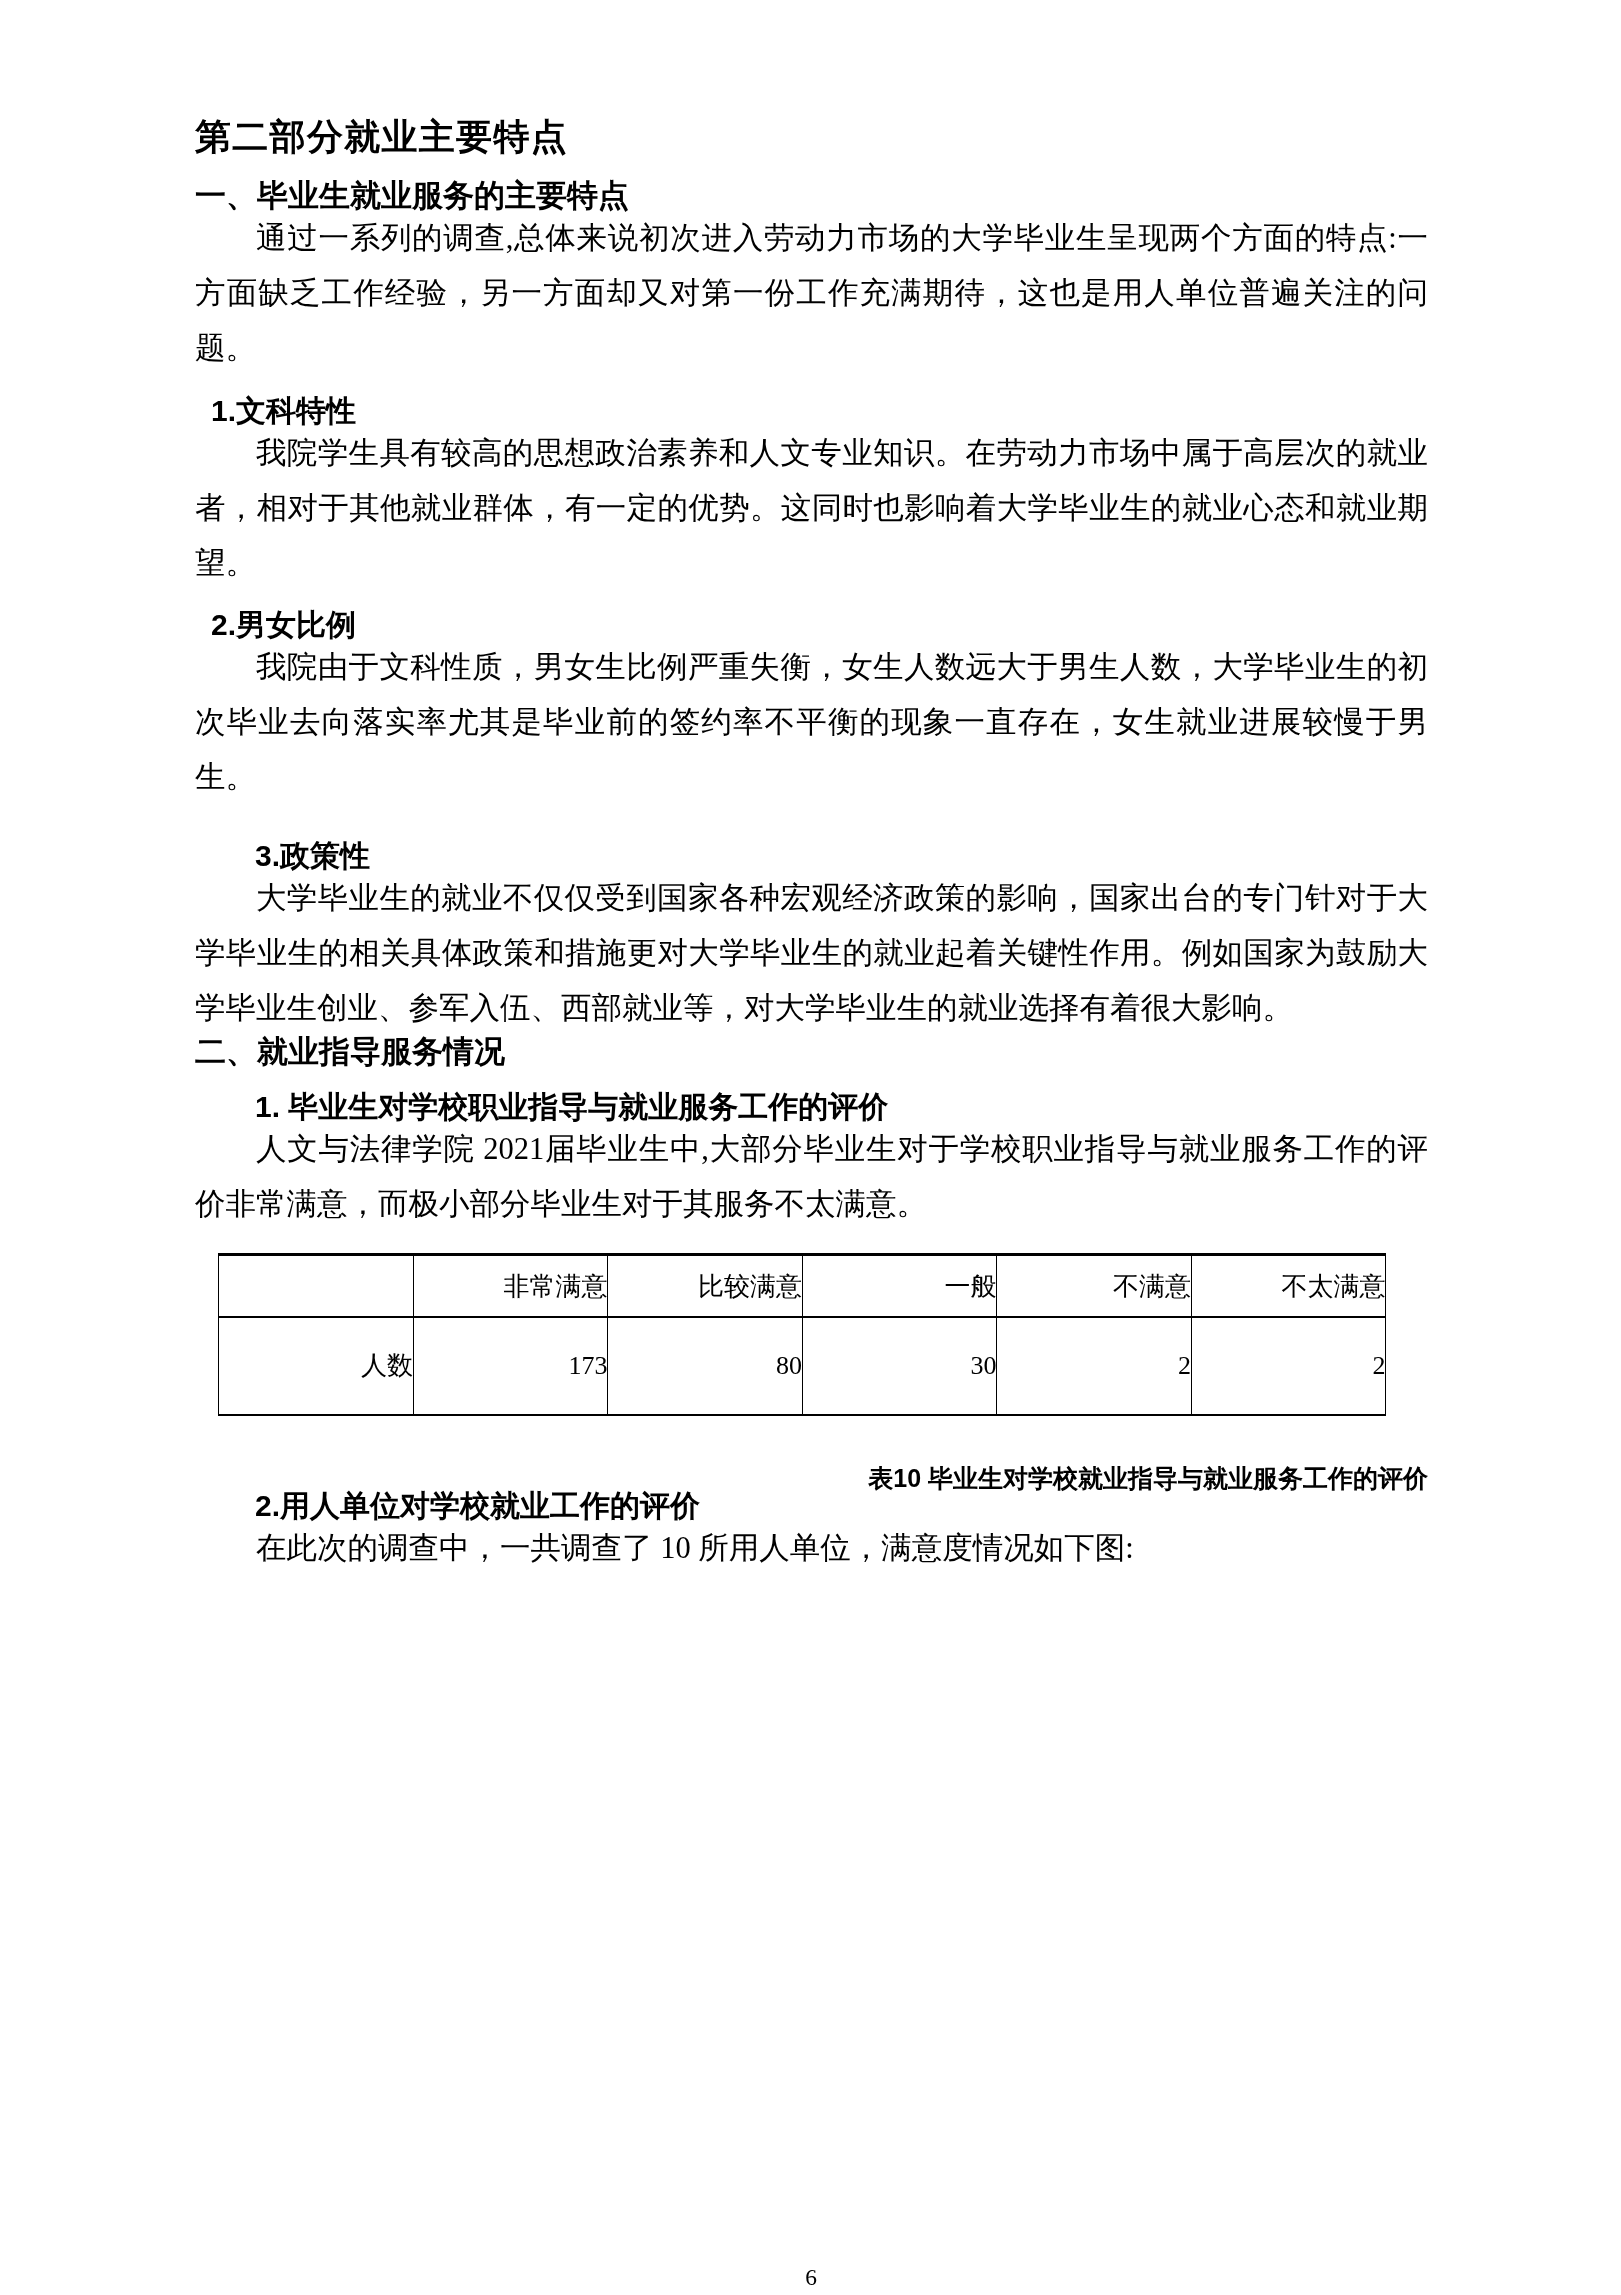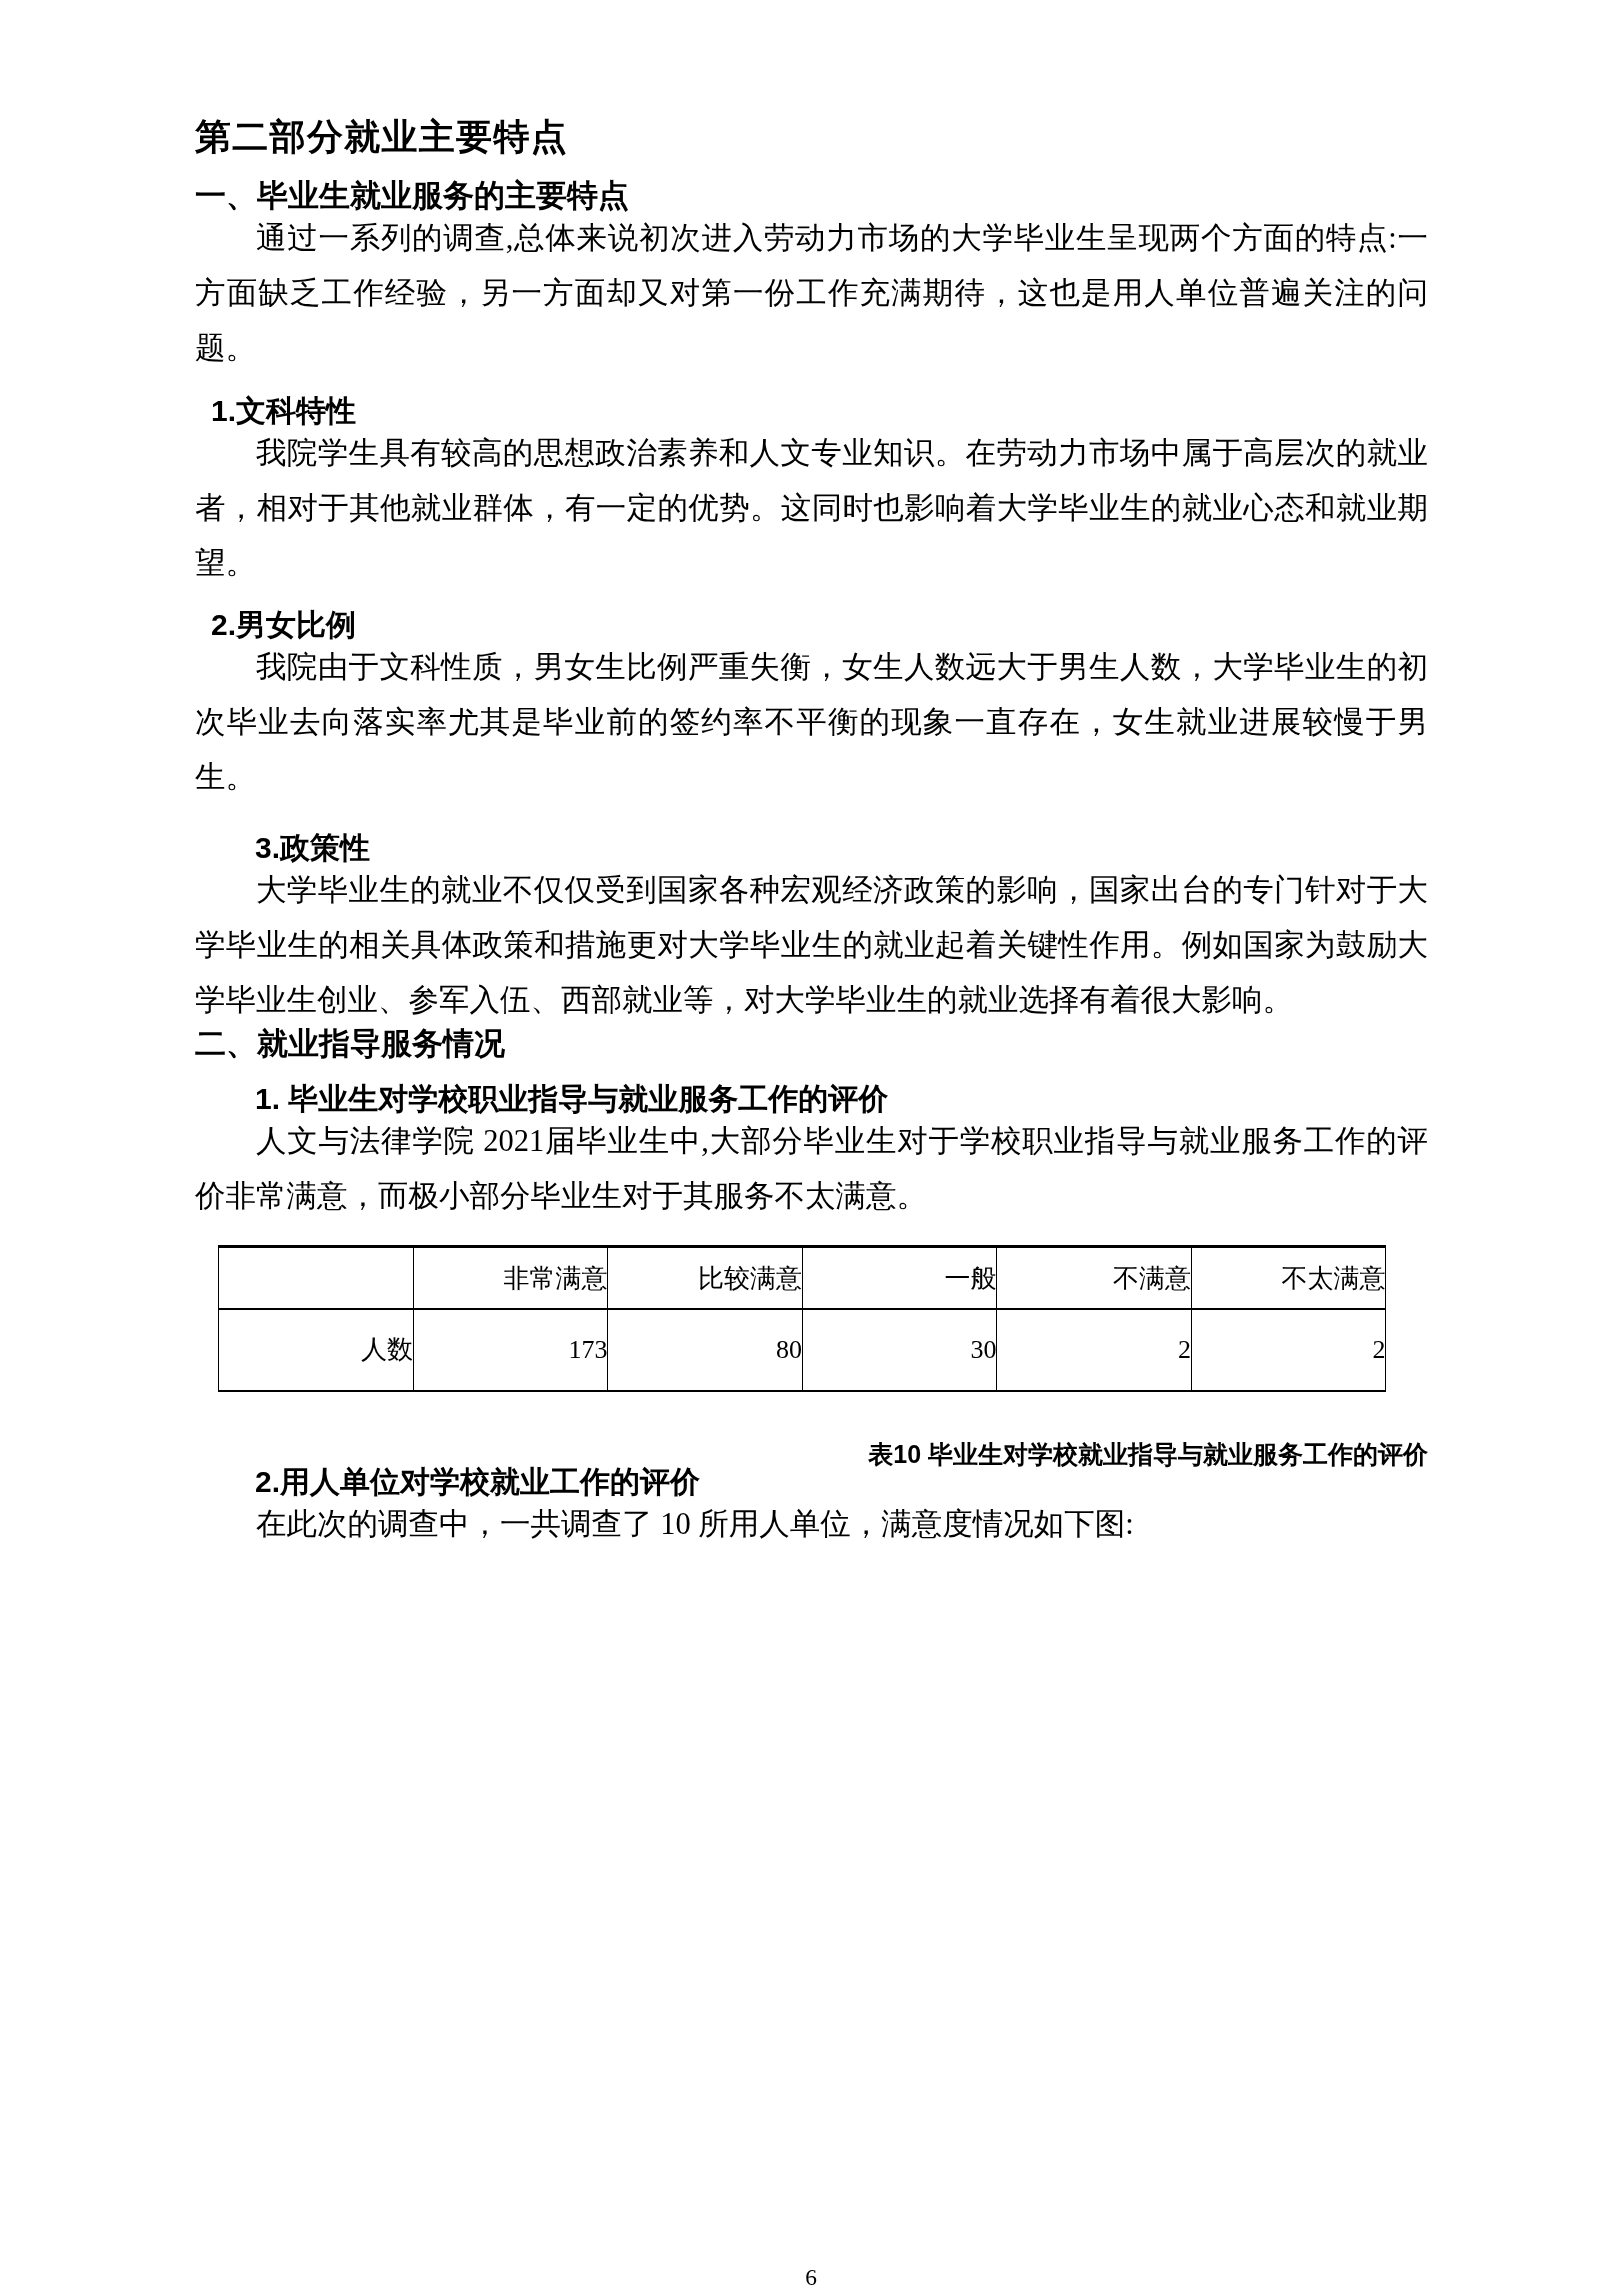--- a/index.html
+++ b/index.html
@@ -49,21 +49,21 @@
     text-indent: 61px;
     margin: 0;
     word-break: break-all;
   }
   
   .mt22 { margin-top: 14.3px; }
   .mt26 { margin-top: 17px; }
   .mt29 { margin-top: 19px; }
   .mt30 { margin-top: 19.5px; margin-left: 16px; }
   .mt31 { margin-top: 20px; }
-  .mt33 { margin-top: 28px; }
+  .mt33 { margin-top: 36px; }
   .mt34 { margin-top: 22px; }
   .mt42 { margin-top: 27px; }
   .mt46 { }
   .mt47 { margin-top: 25px; }
   .mt60 { }
   .mt64 { margin-top: 24px; }
   
   table.eval-table {
     border-collapse: collapse;
     table-layout: fixed;
@@ -77,21 +77,21 @@
   table.eval-table th,
   table.eval-table td {
     border: 1.3px solid #000;
     text-align: right;
     vertical-align: middle;
     font-weight: normal;
     padding: 0;
   }
   table.eval-table thead tr { height: 62px; }
   table.eval-table thead th { border-bottom: 2.6px solid #000; }
-  table.eval-table tbody tr { height: 82px; }
+  table.eval-table tbody tr { height: 98px; }
   
   .table-caption {
     font-family: "Liberation Sans", "DejaVu Sans", sans-serif;
     font-weight: 700;
     font-size: 25px;
     line-height: 26px;
     text-align: right;
     margin: 49px 0 0 0;
   }
   

